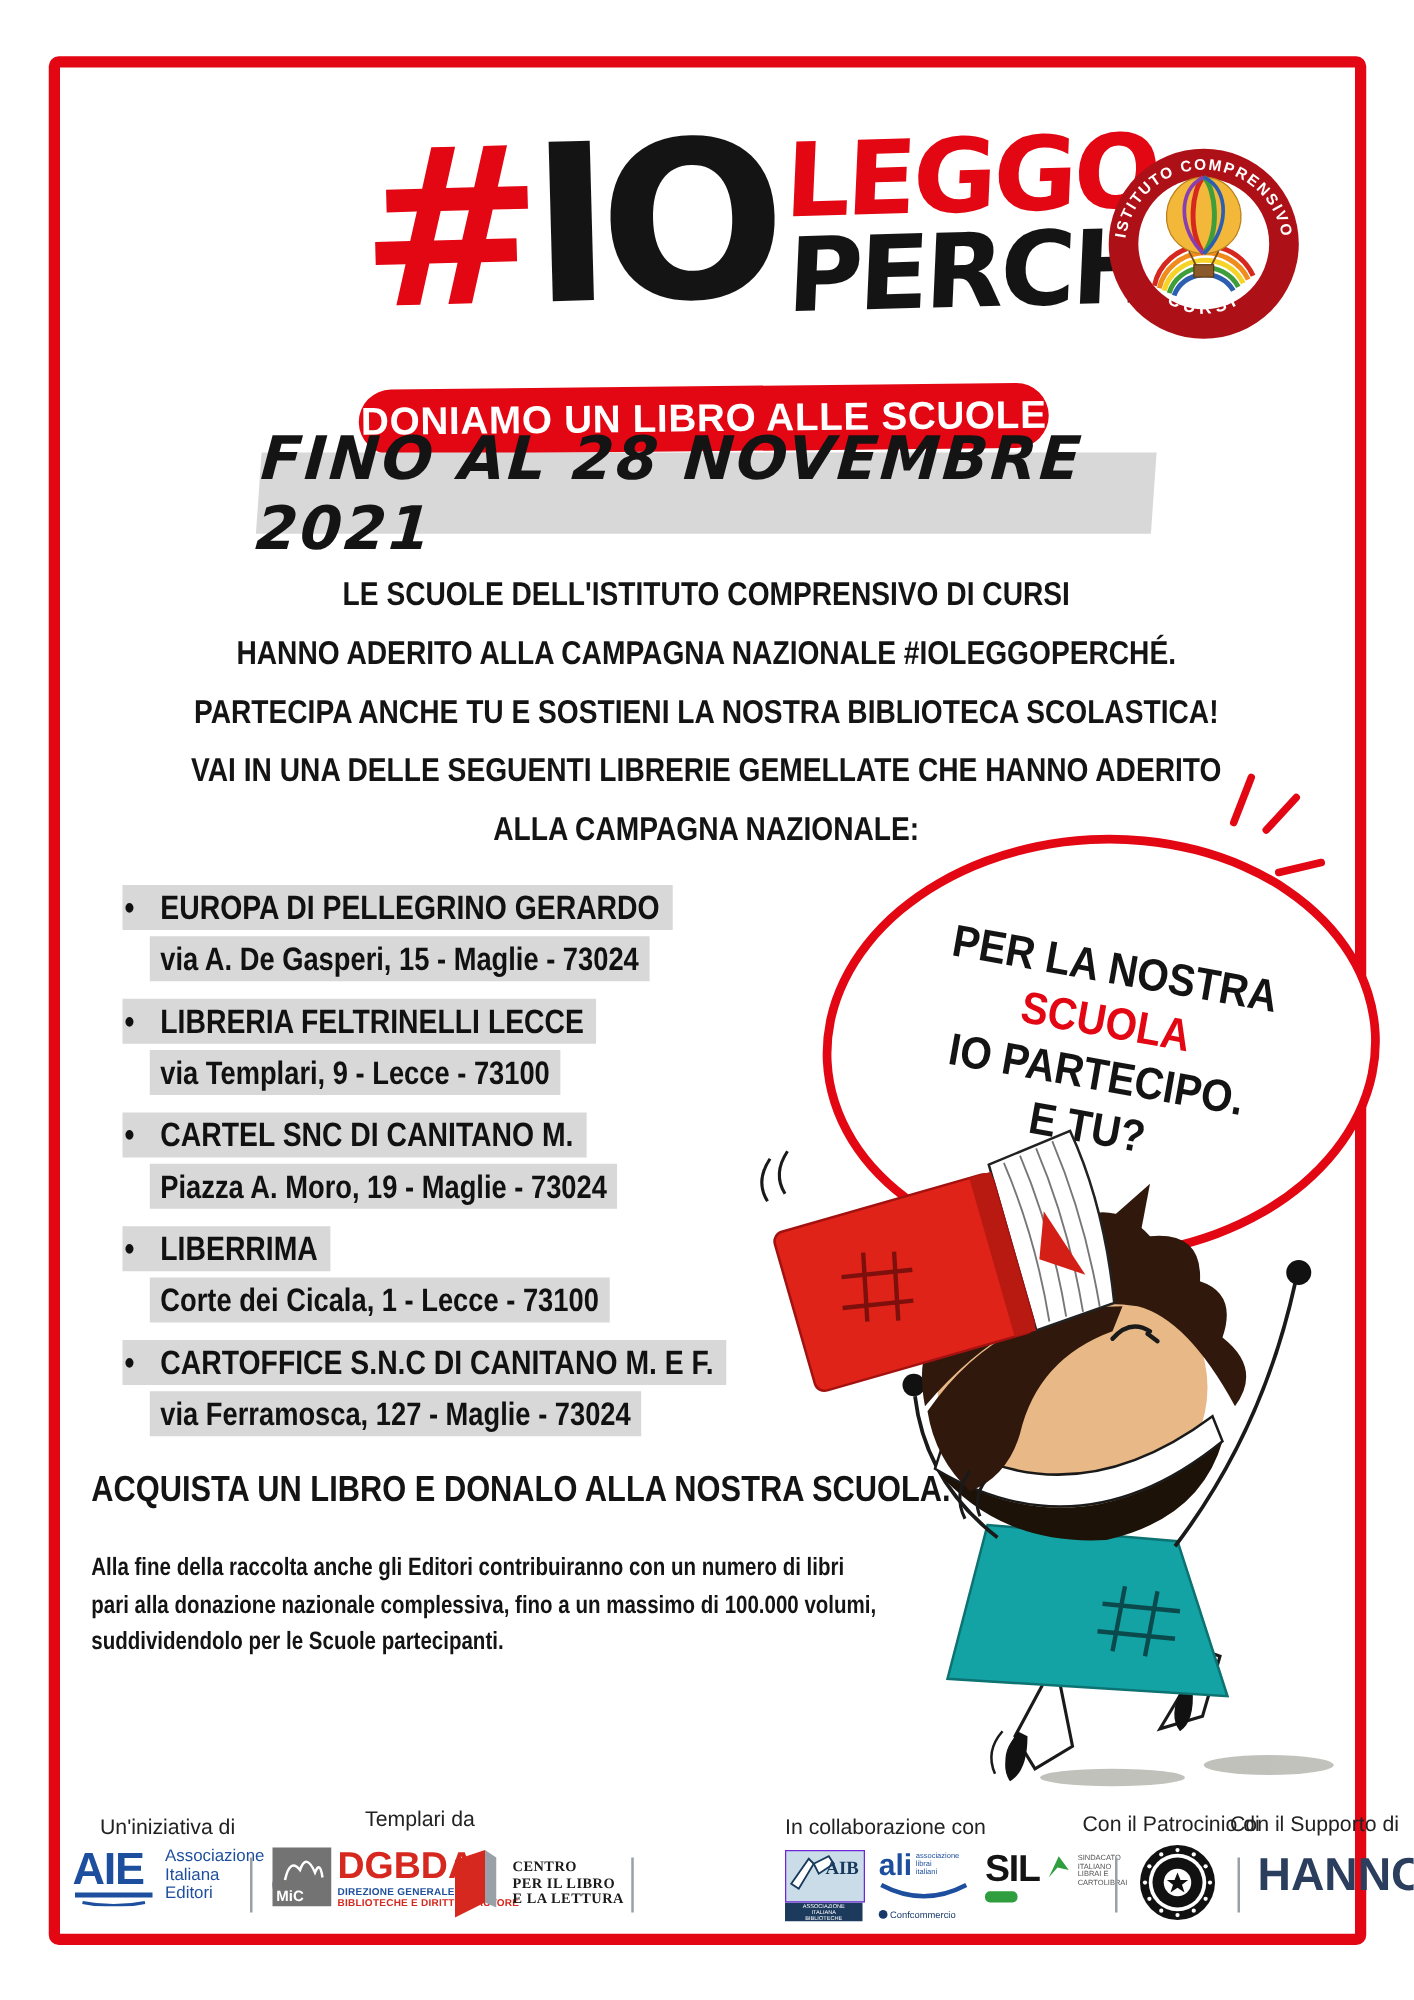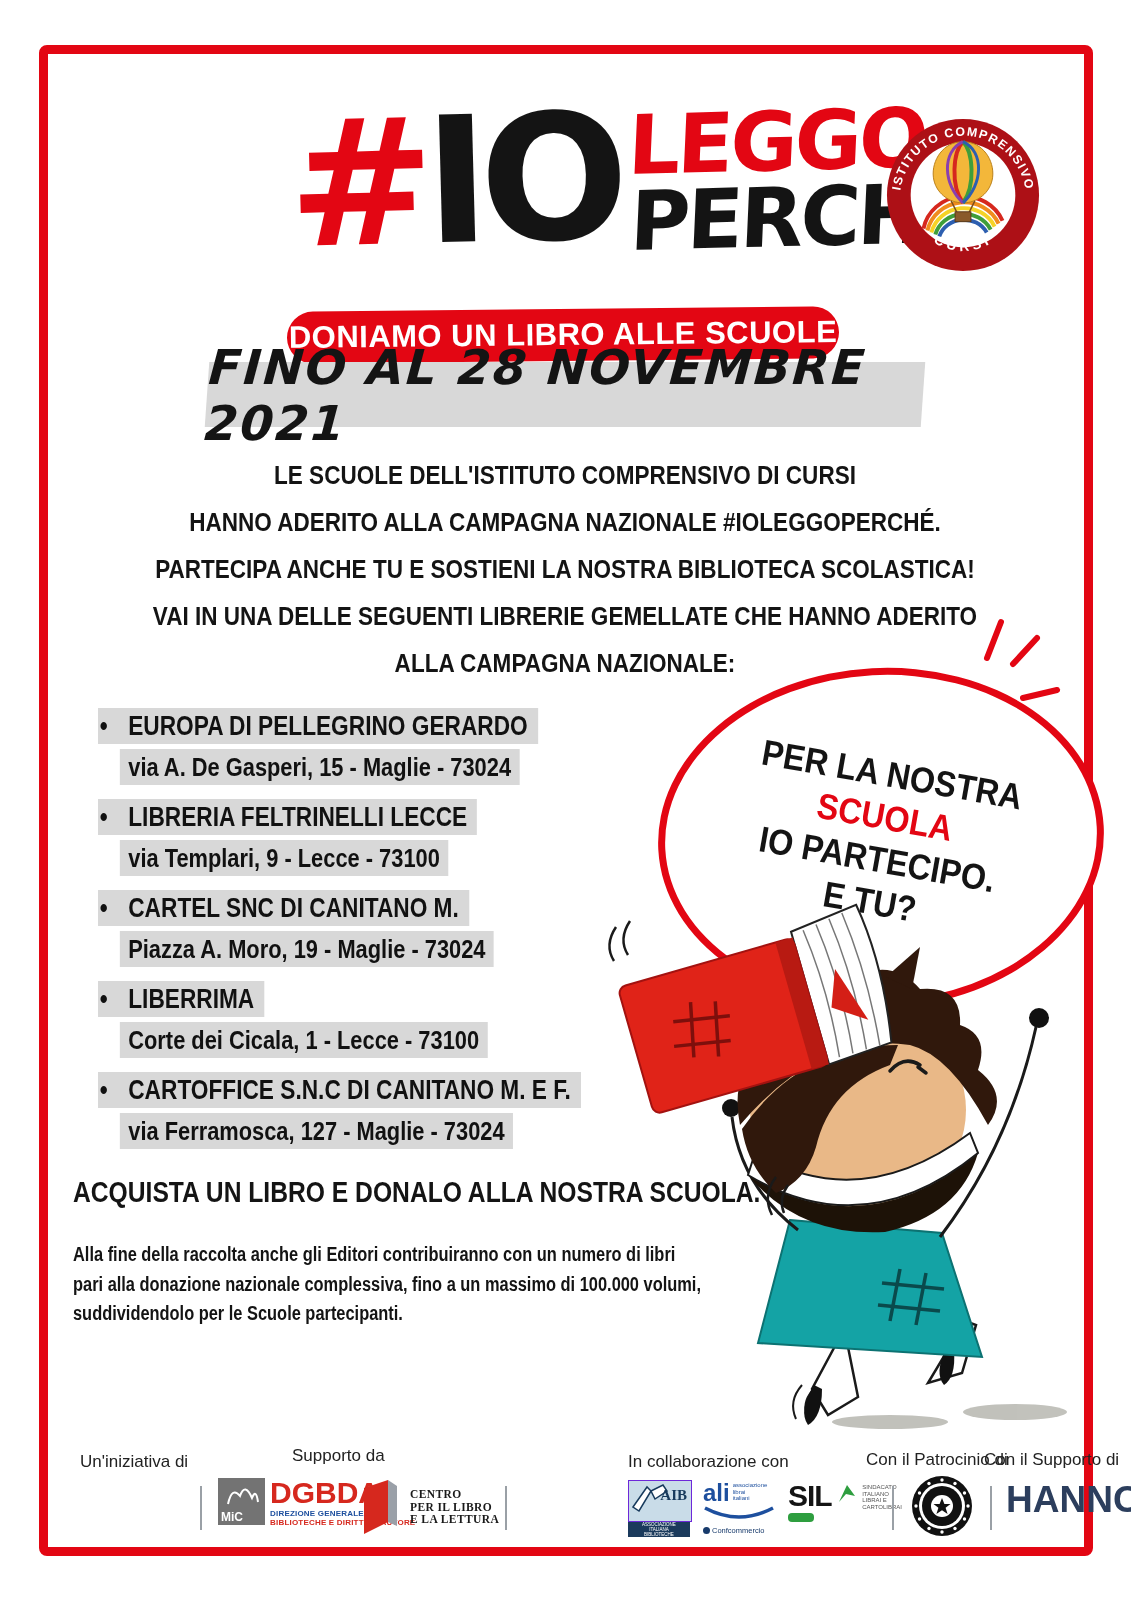--- a/index.html
+++ b/index.html
@@ -301,25 +301,39 @@
       <path d="M198 300 q -10 14 -4 28"></path>
     </g>
   </svg>
 
   <div class="cta">ACQUISTA UN LIBRO E DONALO ALLA NOSTRA SCUOLA.</div>
   <div class="fine">Alla fine della raccolta anche gli Editori contribuiranno con un numero di libri
 pari alla donazione nazionale complessiva, fino a un massimo di 100.000 volumi,
 suddividendolo per le Scuole partecipanti.</div>
 
   <div class="flabel" style="left:80px;top:1452px;">Un'iniziativa di</div>
-  <div class="flabel" style="left:292px;top:1446px;">Supporto da</div>
+  <div class="flabel" style="left:292px;top:1446px;">Templari da</div>
   <div class="flabel" style="left:628px;top:1452px;">In collaborazione con</div>
   <div class="flabel" style="left:866px;top:1450px;">Con il Patrocinio di</div>
   <div class="flabel" style="left:984px;top:1450px;">Con il Supporto di</div>
 
+  <div class="logo-aie">
+    <div>
+      <div class="aie-mark">AIE</div>
+      <svg class="aie-lines" width="66" height="12" viewBox="0 0 66 12">
+        <path d="M2 3 H64" stroke="#1d4f9e" stroke-width="4"></path>
+        <path d="M8 9 Q33 14 58 9" stroke="#1d4f9e" stroke-width="2.5" fill="none"></path>
+      </svg>
+    </div>
+    <div class="aie-text">Associazione
+Italiana
+Editori</div>
+    <div class="aie-badge">DAL
+1869</div>
+  </div>
   <div class="vsep" style="left:200px;"></div>
 
   <div class="logo-dgbda">
     <div class="mic-box">
       <svg width="47" height="34" viewBox="0 0 47 34">
           <path d="M10 26 Q14 8 22 18 Q27 4 34 20 Q38 10 40 24" stroke="#fff" stroke-width="2" fill="none"></path>
         </svg>
       <span class="mic-text">MiC</span>
     </div>
     <div class="dgbda-right">

